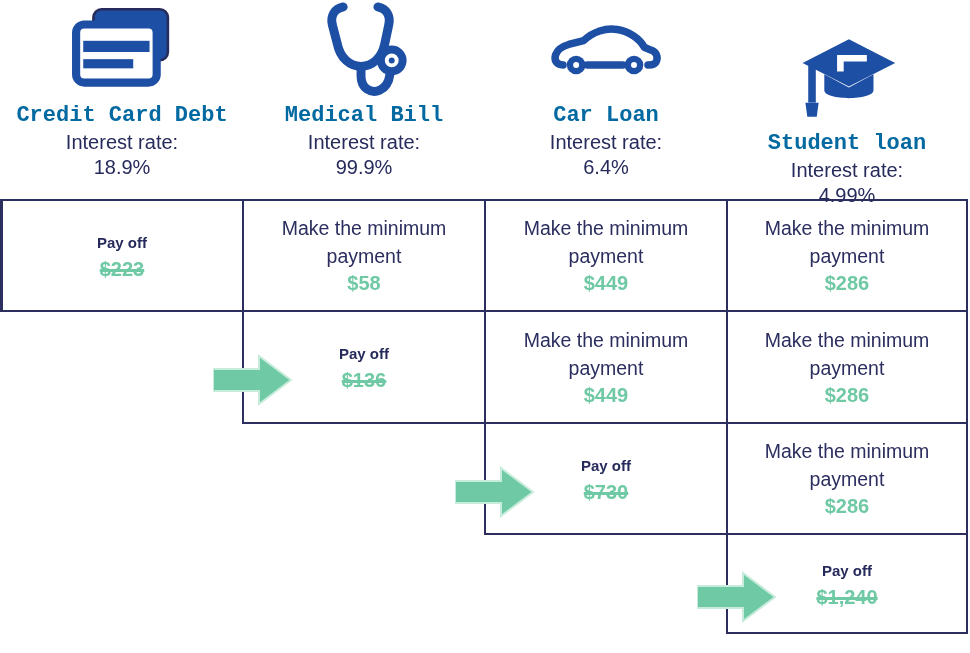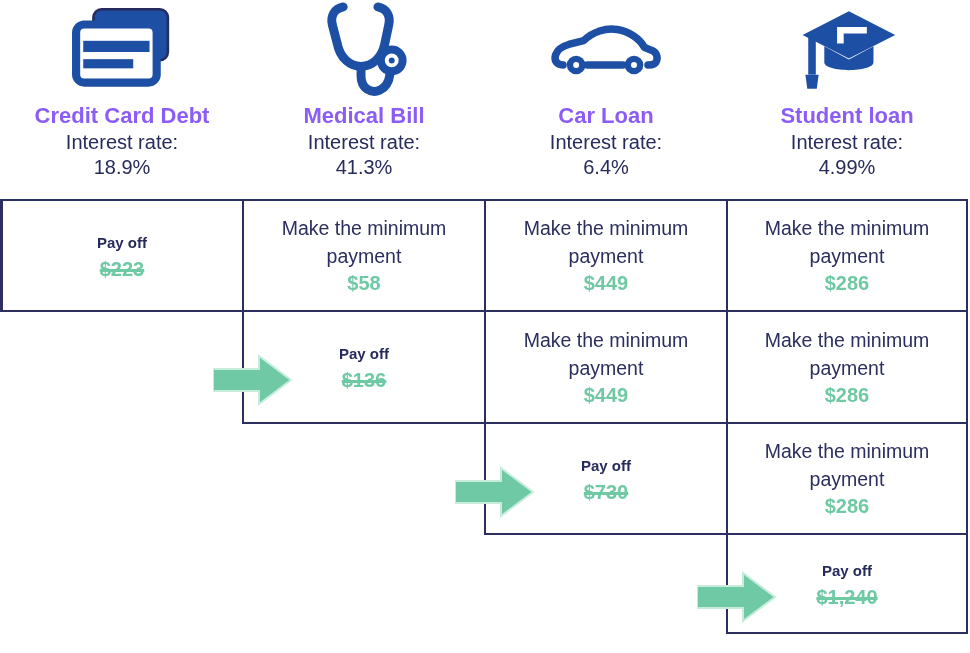--- a/index.html
+++ b/index.html
@@ -2,21 +2,21 @@
 <html><head>
 <meta charset="utf-8">
 <style>
   html,body{margin:0;padding:0;background:#ffffff;}
   .stage{position:relative;width:970px;height:653px;background:#ffffff;overflow:hidden;
          font-family:"Liberation Sans",sans-serif;}
   
   .header-col{position:absolute;top:0;height:198px;display:flex;flex-direction:column;
               align-items:center;text-align:center;}
   .icon-box{height:102px;display:flex;align-items:center;justify-content:center;}
-  .col-title{font-size:22px;font-weight:bold;color:#8b5cf6;line-height:28px;}
+  .col-title{font-size:22px;font-weight:bold;color:#0369a1;line-height:28px;font-family:Liberation Mono, monospace;}
   .col-interest{font-size:20px;font-weight:500;color:#272b5c;line-height:25px;}
   .col-rate{font-size:20px;font-weight:400;color:#272b5c;line-height:25px;}
   
   .gline{position:absolute;background:#2b2e5e;}
   
   .cell{position:absolute;display:flex;flex-direction:column;align-items:center;
         justify-content:center;text-align:center;}
   .pay-off-label{font-size:15px;font-weight:bold;color:#272b5c;line-height:27px;}
   .min-label{font-size:19.5px;color:#2b2e5e;line-height:28px;width:210px;}
   .amount{font-size:20px;font-weight:bold;color:#6fc9a4;line-height:27px;}
@@ -47,40 +47,40 @@
             <g fill="none" stroke="#1d4fa4" stroke-width="9" stroke-linecap="round" stroke-linejoin="round">
               <path d="M24 8 C15 10 11 17 13 26 L18 45 C21 60 31 68 42 68 C53 68 63 60 66 45 L70 26 C72 17 68 10 59 8"></path>
               <path d="M42 68 L42 78 C42 90 52 96 61 92 C67 89 70 84 71 77"></path>
               <circle cx="73" cy="62" r="11" stroke-width="8"></circle>
             </g>
             <circle cx="73" cy="62" r="3" fill="#1d4fa4"></circle>
           </svg>
         </div>
         <div class="col-title">Medical Bill</div>
         <div class="col-interest">Interest rate:</div>
-        <div class="col-rate">41.3%</div>
+        <div class="col-rate">99.9%</div>
       </div>
       <div class="header-col" style="left: 485px; width: 242px;">
         <div class="icon-box">
           <svg width="112" height="60" viewBox="0 0 120 62">
             <g fill="none" stroke="#1d4fa4" stroke-width="8" stroke-linecap="round" stroke-linejoin="round">
               <path d="M14 46 C7 46 4 41 6 35 C8 29 13 26 20 24 L36 20 C46 10 60 6 72 8 C85 10 96 18 101 27 L108 30 C114 32 116 37 114 42 C113 45 109 46 105 46"></path>
               <path d="M40 46 L78 46"></path>
             </g>
             <circle cx="28" cy="46" r="10" fill="#1d4fa4"></circle>
             <circle cx="28" cy="46" r="3.2" fill="#ffffff"></circle>
             <circle cx="90" cy="46" r="10" fill="#1d4fa4"></circle>
             <circle cx="90" cy="46" r="3.2" fill="#ffffff"></circle>
           </svg>
         </div>
         <div class="col-title">Car Loan</div>
         <div class="col-interest">Interest rate:</div>
         <div class="col-rate">6.4%</div>
       </div>
-      <div class="header-col" style="left: 727px; width: 240px;">
+      <div class="header-col" style="left: 727px; width: 240px; margin-top: 28px;">
         <div class="icon-box">
           <svg width="104" height="92" viewBox="0 0 110 96">
             <polygon points="57,6 106,31 57,56 8,31" fill="#1d4fa4"></polygon>
             <path d="M76 26 L48 26 L48 40" stroke="#ffffff" stroke-width="7" fill="none"></path>
             <path d="M31 43 L31 60 C31 71 83 71 83 60 L83 43 L57 57 Z" fill="#1d4fa4"></path>
             <rect x="14" y="33" width="8" height="40" fill="#1d4fa4"></rect>
             <polygon points="11,73 25,73 23,88 13,88" fill="#1d4fa4"></polygon>
           </svg>
         </div>
         <div class="col-title">Student loan</div>

